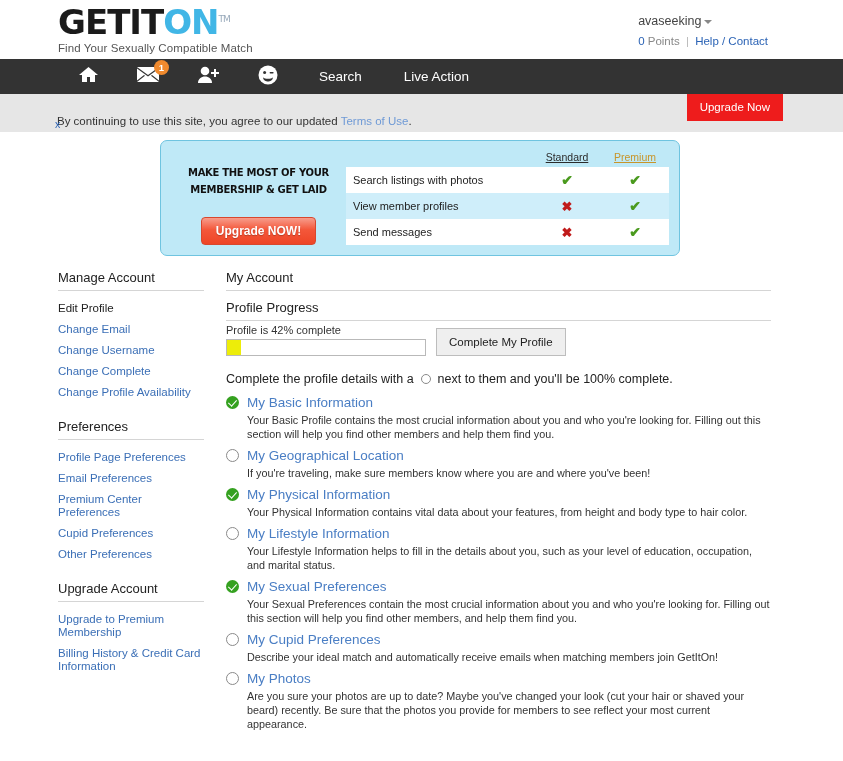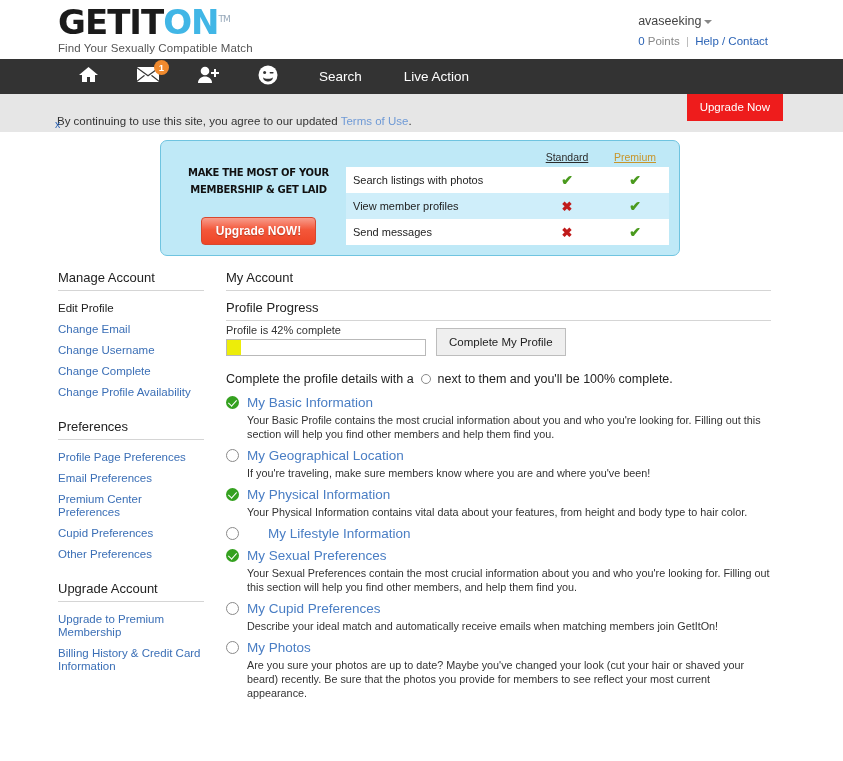--- a/index.html
+++ b/index.html
@@ -282,22 +282,23 @@
           <div class="sec">
             <div class="sec-head">
               <span class="mark done"></span>
               <a class="sec-title" href="#" style="text-decoration: none;">My Physical Information</a>
             </div>
             <div class="sec-desc">Your Physical Information contains vital data about your features, from height and body type to hair color.</div>
           </div>
           <div class="sec">
             <div class="sec-head">
               <span class="mark todo"></span>
-              <a class="sec-title" href="#" style="text-decoration: none; margin-left: 21px;">My Lifestyle Information</a>
-            </div>
+              <a class="sec-title" href="#" style="text-decoration: none;">My Lifestyle Information</a>
+            </div>
+            <div class="sec-desc">Your Lifestyle Information helps to fill in the details about you, such as your level of education, occupation, and marital status.</div>
           </div>
           <div class="sec">
             <div class="sec-head">
               <span class="mark done"></span>
               <a class="sec-title" href="#" style="text-decoration: none;">My Sexual Preferences</a>
             </div>
             <div class="sec-desc">Your Sexual Preferences contain the most crucial information about you and who you're looking for. Filling out this section will help you find other members, and help them find you.</div>
           </div>
           <div class="sec">
             <div class="sec-head">

